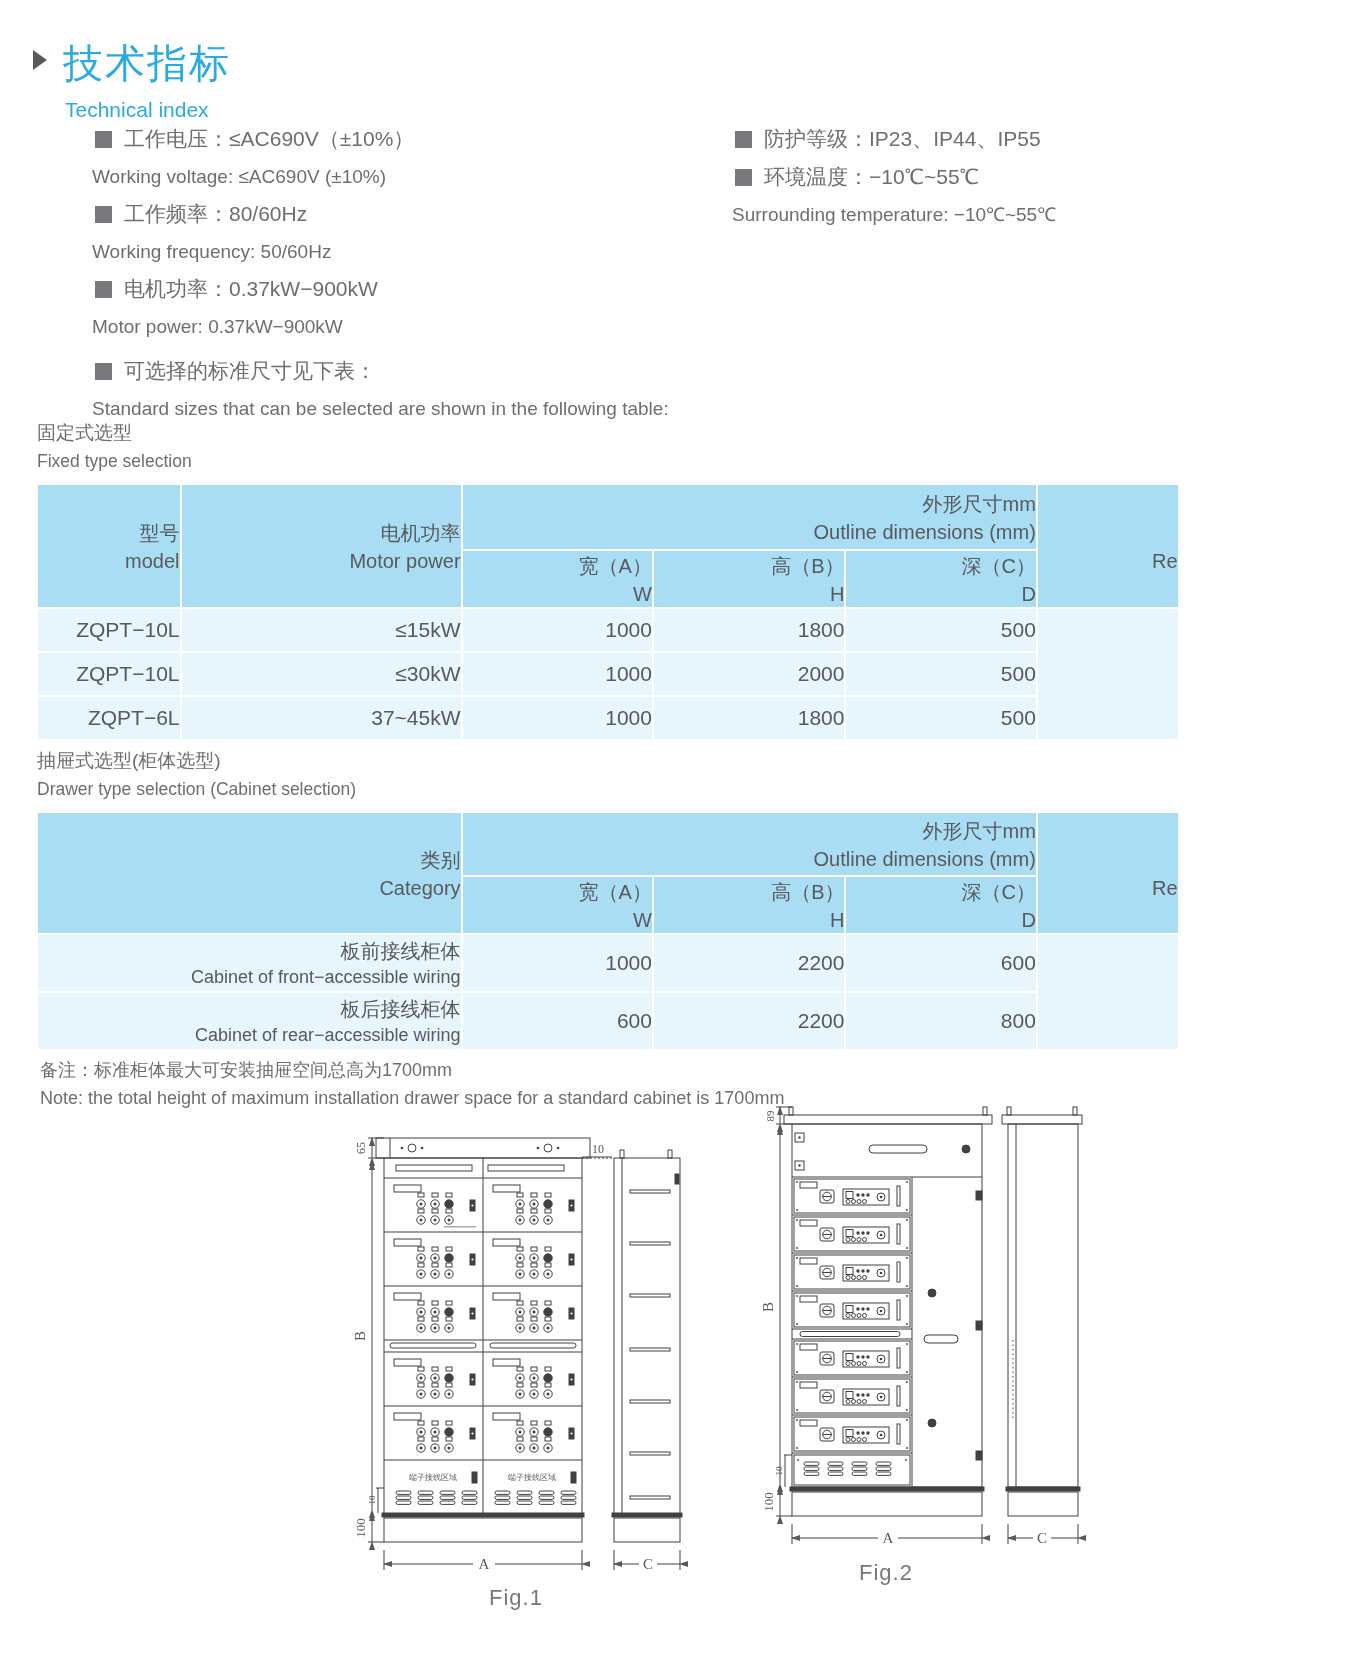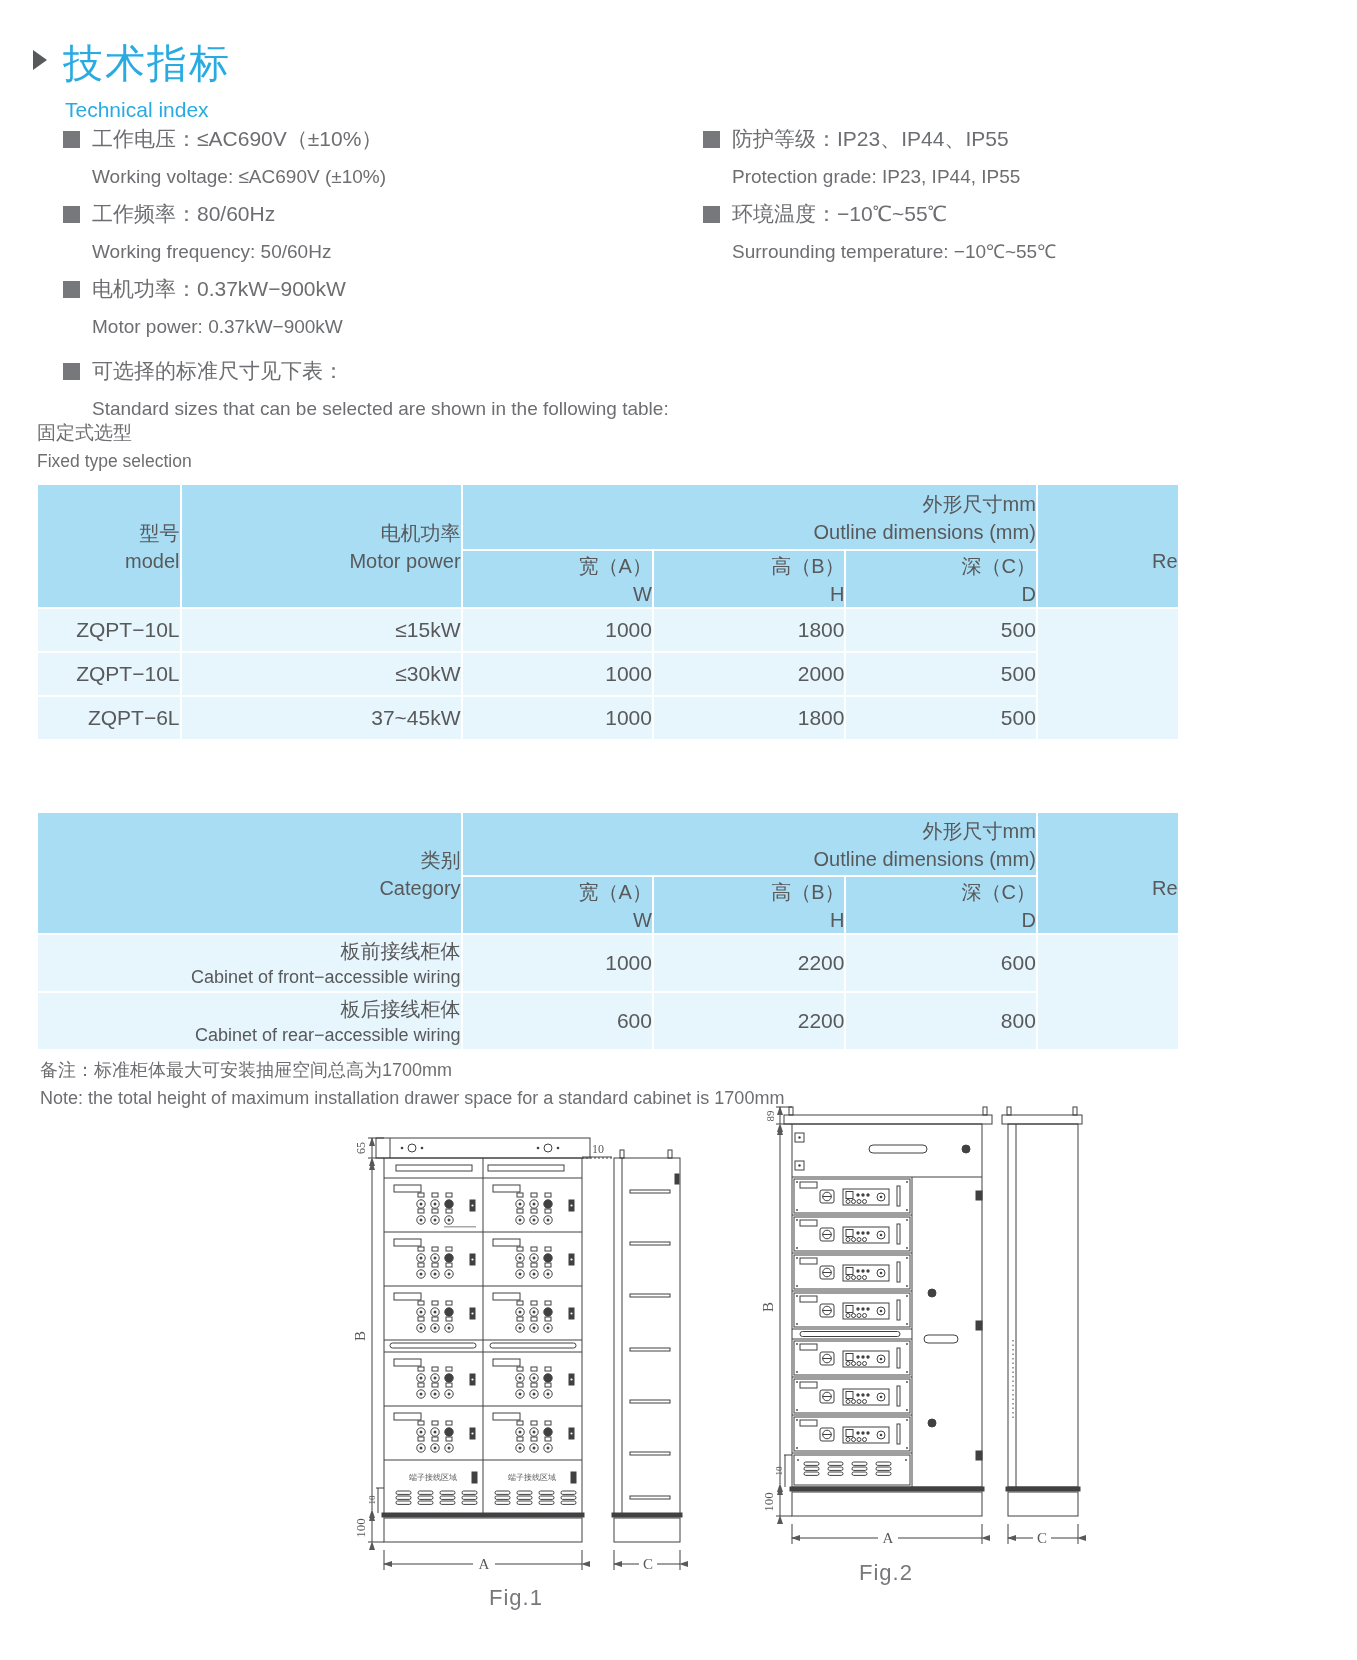--- a/index.html
+++ b/index.html
@@ -9,21 +9,21 @@
   }
   
   .header { position:absolute; left:33px; top:36px; }
   .tri { position:absolute; left:0; top:14px; width:0; height:0;
          border-left:14px solid #58595b; border-top:10px solid transparent; border-bottom:10px solid transparent; }
   .title-zh { margin:0 0 0 30px; font-size:40px; font-weight:normal; color:#29abe2; letter-spacing:2px; }
   .title-en { margin:7px 0 0 32px; font-size:21px; color:#29abe2; }
   
   .specs { position:absolute; left:63px; top:120px; width:1260px; }
   .spec-col-right { position:absolute; left:640px; top:0; }
-  .spec-zh { display:flex; align-items:center; height:38px; font-size:21px; color:#6d6e71; }
+  .spec-zh { display:flex; align-items:center; height:38px; font-size:21px; color:#6d6e71;margin-left:32px; }
   .bullet { width:17px; height:17px; background:#77787b; margin-right:12px; flex:none; }
   .spec-en { height:37px; line-height:37px; padding-left:29px; font-size:19px; color:#6d6e71; }
   .intro-gap { margin-top:7px; }
   
   .sec { position:absolute; left:37px; }
   .sec .z { font-size:19px; color:#6d6e71; }
   .sec .e { font-size:17.5px; color:#6d6e71; margin-top:5px; }
   #sec1 { top:420px; } #sec2 { top:748px; }
   
   table.tbl { position:absolute; left:37px; width:1196px; table-layout:fixed;
@@ -90,21 +90,20 @@
           </div>
         <div class="spec-en">Standard sizes that can be selected are shown in the following table:</div>
       </div>
     </div>
     <div class="spec-col-right">
       <div class="spec-item">
         <div class="spec-zh">
             <span class="bullet"></span>
             <span>防护等级：IP23、IP44、IP55</span>
           </div>
-        <div class="spec-en">Protection grade: IP23, IP44, IP55</div>
       </div>
       <div class="spec-item">
         <div class="spec-zh">
             <span class="bullet"></span>
             <span>环境温度：−10℃~55℃</span>
           </div>
         <div class="spec-en">Surrounding temperature: −10℃~55℃</div>
       </div>
     </div>
   </div>
@@ -176,20 +175,24 @@
       <tr>
         <td>ZQPT−6L</td>
         <td>37~45kW</td>
         <td>1000</td>
         <td>1800</td>
         <td>500</td>
       </tr>
     </tbody>
   </table>
 
+  <div class="sec" id="sec2">
+    <div class="z">抽屉式选型(柜体选型)</div>
+    <div class="e">Drawer type selection (Cabinet selection)</div>
+  </div>
 
   <table class="tbl" id="t2">
     <colgroup>
         <col style="width:35.5%">
         <col style="width:16%">
         <col style="width:16.1%">
         <col style="width:16%">
         <col style="width:16.4%">
       </colgroup>
     <thead>

